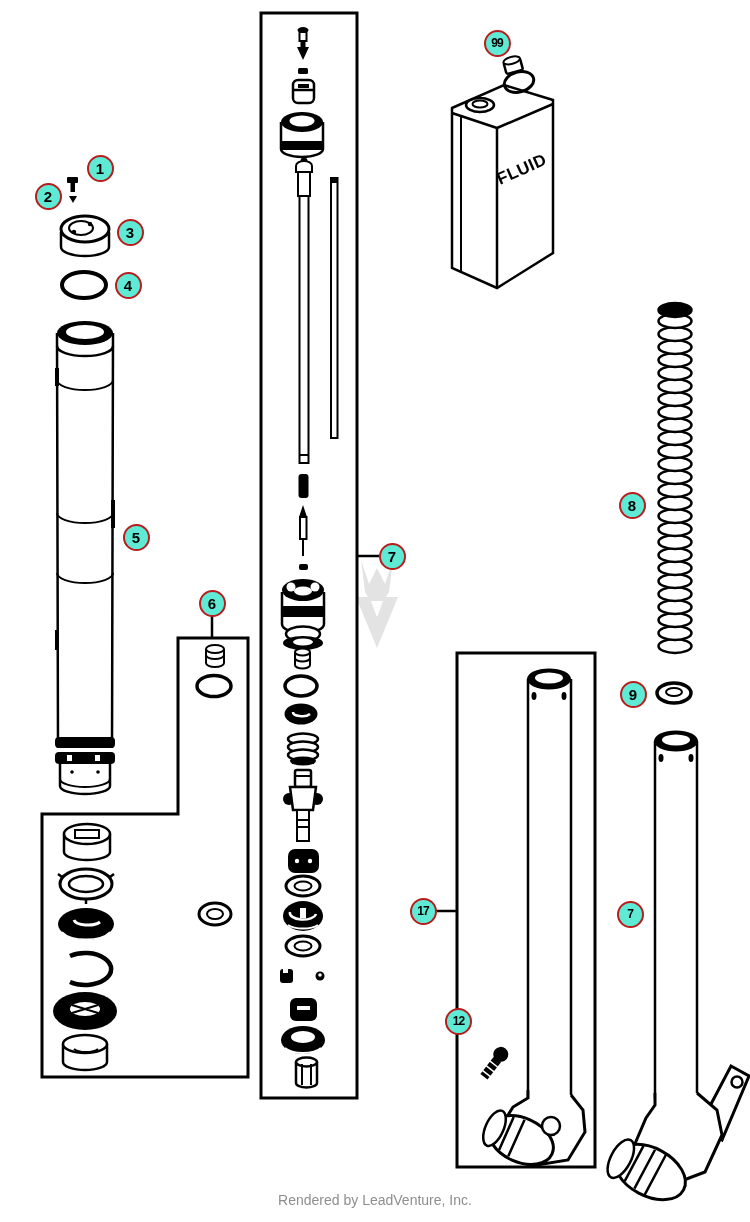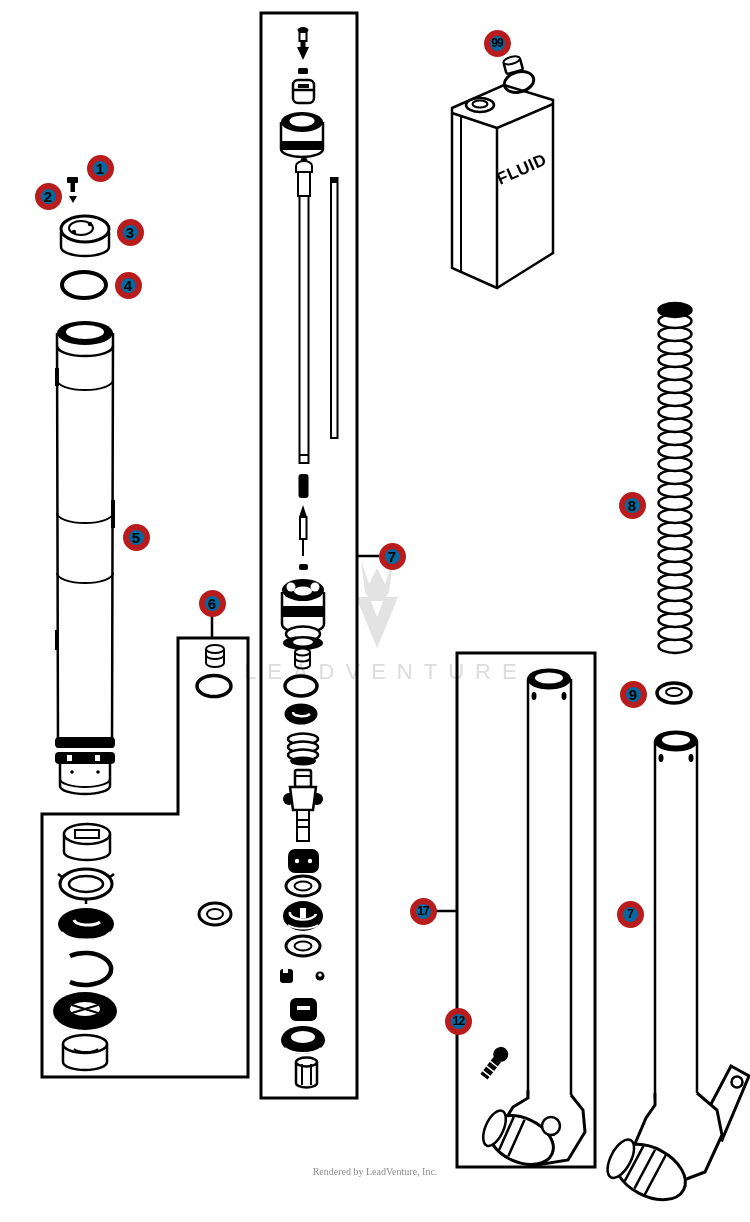--- a/index.html
+++ b/index.html
@@ -5,33 +5,33 @@
   html,body{margin:0;padding:0;}
   body{
     width:750px;height:1222px;background:#ffffff;position:relative;overflow:hidden;
     font-family:"Liberation Sans",sans-serif;
   }
   .stage{position:absolute;inset:0;}
   svg.diagram, svg.wm{position:absolute;left:0;top:0;}
   svg.wm{mix-blend-mode:multiply;}
   .callout{
     position:absolute;width:27px;height:27px;box-sizing:border-box;
-    border:6px solid #b91c1c;border-radius:50%;background:#0369a1;
+    border:2px solid #b91c1c;border-radius:50%;background:#5eead4;
     display:flex;align-items:center;justify-content:center;
     font-weight:bold;font-size:15px;color:#000;z-index:5;
   }
   .callout.wide{font-size:12px;letter-spacing:-1px;}
   .watermark-text{
     position:absolute;left:244px;top:659px;white-space:nowrap;
     font-size:22px;letter-spacing:11px;color:#dcdcdc;font-weight:400;
     mix-blend-mode:multiply;z-index:4;
   }
   .footer-text{
-    position:absolute;left:50%;top:1166px;transform:translateX(-50%);
-    font-size:10px;color:#8e8e8e;white-space:nowrap;z-index:5;font-family:Liberation Serif, serif;
+    position:absolute;left:50%;top:1192px;transform:translateX(-50%);
+    font-size:14px;color:#8e8e8e;white-space:nowrap;z-index:5;
   }
 </style>
 </head>
 <body>
 
 <div class="stage">
 
 <svg class="diagram" width="750" height="1222" viewBox="0 0 750 1222">
 
   <g stroke="#000" fill="none">
@@ -283,16 +283,15 @@
 <div class="callout" style="left:122.5px;top:523.5px">5</div>
 <div class="callout" style="left:198.5px;top:589.5px">6</div>
 <div class="callout" style="left:378.5px;top:542.5px">7</div>
 <div class="callout" style="left:618.5px;top:491.5px">8</div>
 <div class="callout" style="left:619.5px;top:680.5px">9</div>
 <div class="callout wide" style="left:409.5px;top:897.5px">17</div>
 <div class="callout wide" style="left:616.5px;top:900.5px">7</div>
 <div class="callout wide" style="left:445px;top:1007.5px">12</div>
 <div class="callout wide" style="left:483.5px;top:29.5px">99</div>
 
-<div class="watermark-text">LEADVENTURE</div>
 <div class="footer-text">Rendered by LeadVenture, Inc.</div>
 
 </div>
 
 </body></html>

